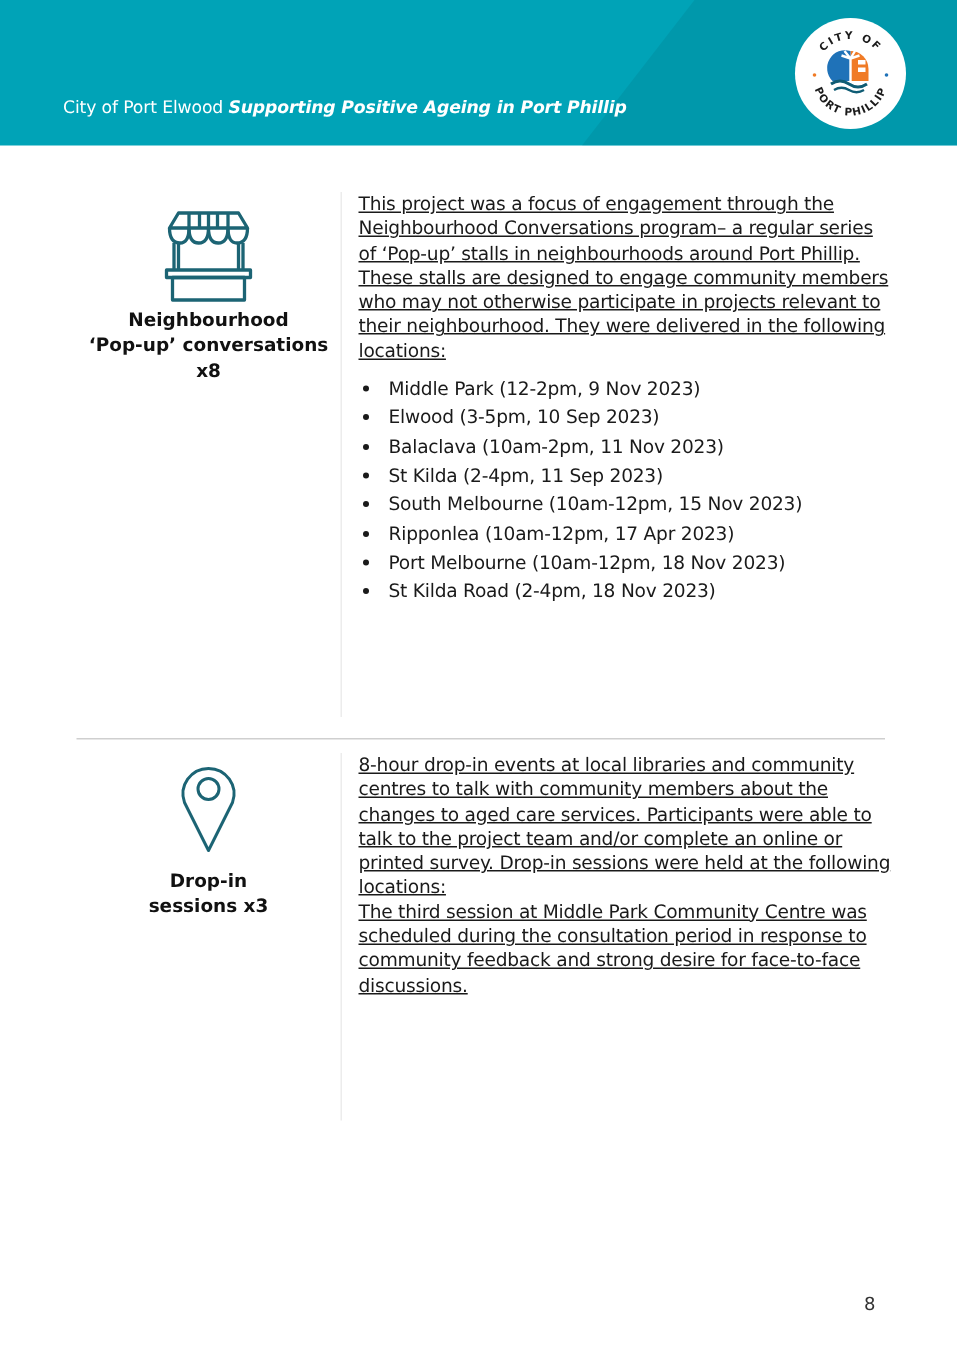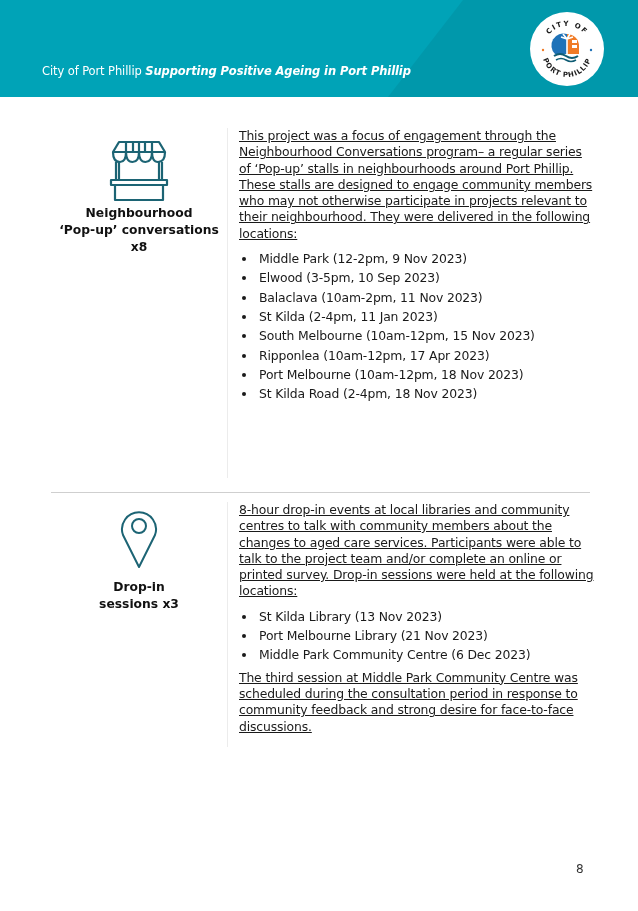--- a/index.html
+++ b/index.html
@@ -48,21 +48,21 @@
   }
   .hsep { position: absolute; left: 51px; top: 492px; width: 539px; height: 1px; background: #cfcfcf; }
   .page-num { position: absolute; left: 576px; top: 862px; font-size: 12px; color: #333; }
 </style>
 </head>
 <body>
 
 <div class="header">
   <div class="panel"></div>
   <div class="title">
-    <span>City of Port Phillip</span>
+    <span>City of Port Elwood</span>
     <b>Supporting Positive Ageing in Port Phillip</b>
   </div>
   <div class="logo">
     <svg width="74" height="74" viewBox="0 0 74 74">
       <defs>
         <path id="arcTop" d="M14,37 A23,23 0 0 1 60,37"></path>
         <path id="arcBot" d="M12,40 A25,25 0 0 0 62,40"></path>
       </defs>
       <text font-size="7" font-weight="bold" fill="#1a1a1a" font-family="DejaVu Sans, sans-serif" letter-spacing="1.5">
         <textPath href="#arcTop" startOffset="50%" text-anchor="middle">CITY OF</textPath>
@@ -110,21 +110,21 @@
       <div>‘Pop-up’ conversations</div>
       <div>x8</div>
     </div>
   </div>
   <div class="text-col">
     <p>This project was a focus of engagement through the Neighbourhood Conversations program– a regular series of ‘Pop-up’ stalls in neighbourhoods around Port Phillip. These stalls are designed to engage community members who may not otherwise participate in projects relevant to their neighbourhood. They were delivered in the following locations:</p>
     <ul>
       <li>Middle Park (12-2pm, 9 Nov 2023)</li>
       <li>Elwood (3-5pm, 10 Sep 2023)</li>
       <li>Balaclava (10am-2pm, 11 Nov 2023)</li>
-      <li>St Kilda (2-4pm, 11 Jan 2023)</li>
+      <li>St Kilda (2-4pm, 11 Sep 2023)</li>
       <li>South Melbourne (10am-12pm, 15 Nov 2023)</li>
       <li>Ripponlea (10am-12pm, 17 Apr 2023)</li>
       <li>Port Melbourne (10am-12pm, 18 Nov 2023)</li>
       <li>St Kilda Road (2-4pm, 18 Nov 2023)</li>
     </ul>
   </div>
 </div>
 
 <div class="hsep"></div>
 
@@ -139,22 +139,17 @@
         </g>
       </svg>
     </div>
     <div class="label" style="margin-top:10px;">
       <div>Drop-in</div>
       <div>sessions x3</div>
     </div>
   </div>
   <div class="text-col">
     <p>8-hour drop-in events at local libraries and community centres to talk with community members about the changes to aged care services. Participants were able to talk to the project team and/or complete an online or printed survey. Drop-in sessions were held at the following locations:</p>
-    <ul>
-      <li>St Kilda Library (13 Nov 2023)</li>
-      <li>Port Melbourne Library (21 Nov 2023)</li>
-      <li>Middle Park Community Centre (6 Dec 2023)</li>
-    </ul>
     <p>The third session at Middle Park Community Centre was scheduled during the consultation period in response to community feedback and strong desire for face-to-face discussions.</p>
   </div>
 </div>
 
 <div class="page-num">8</div>
 
 </body></html>

